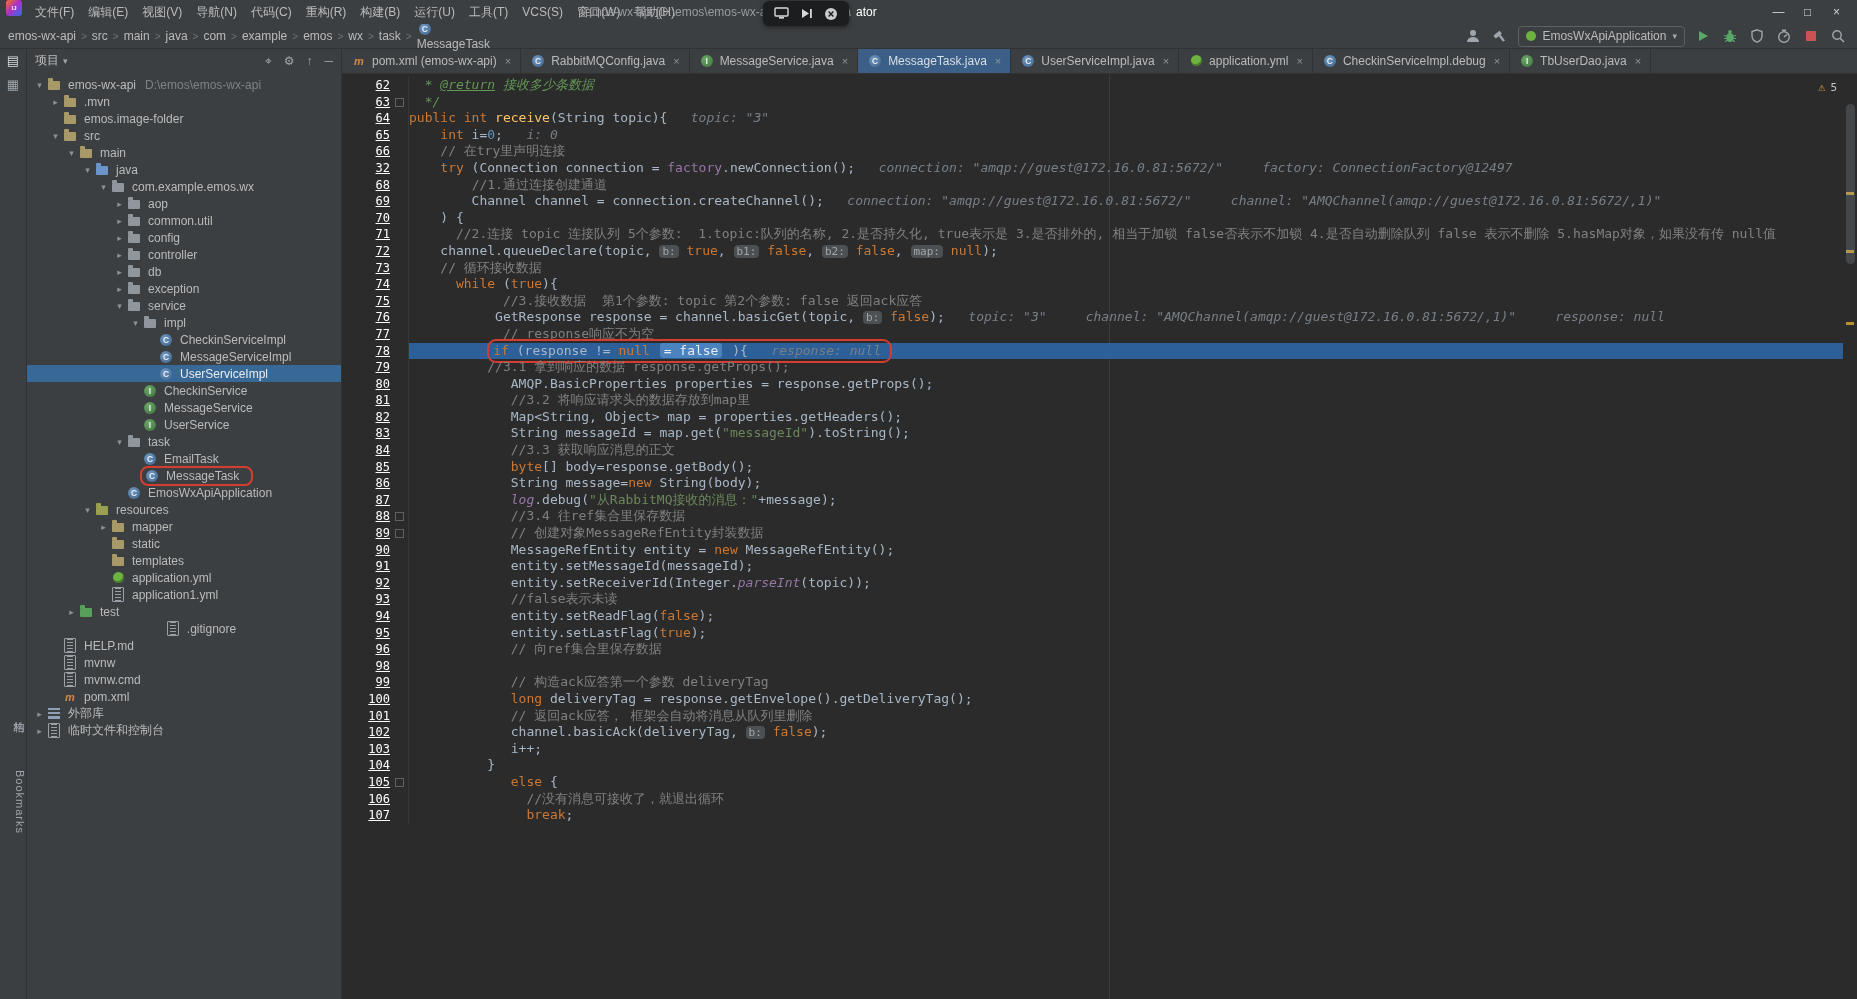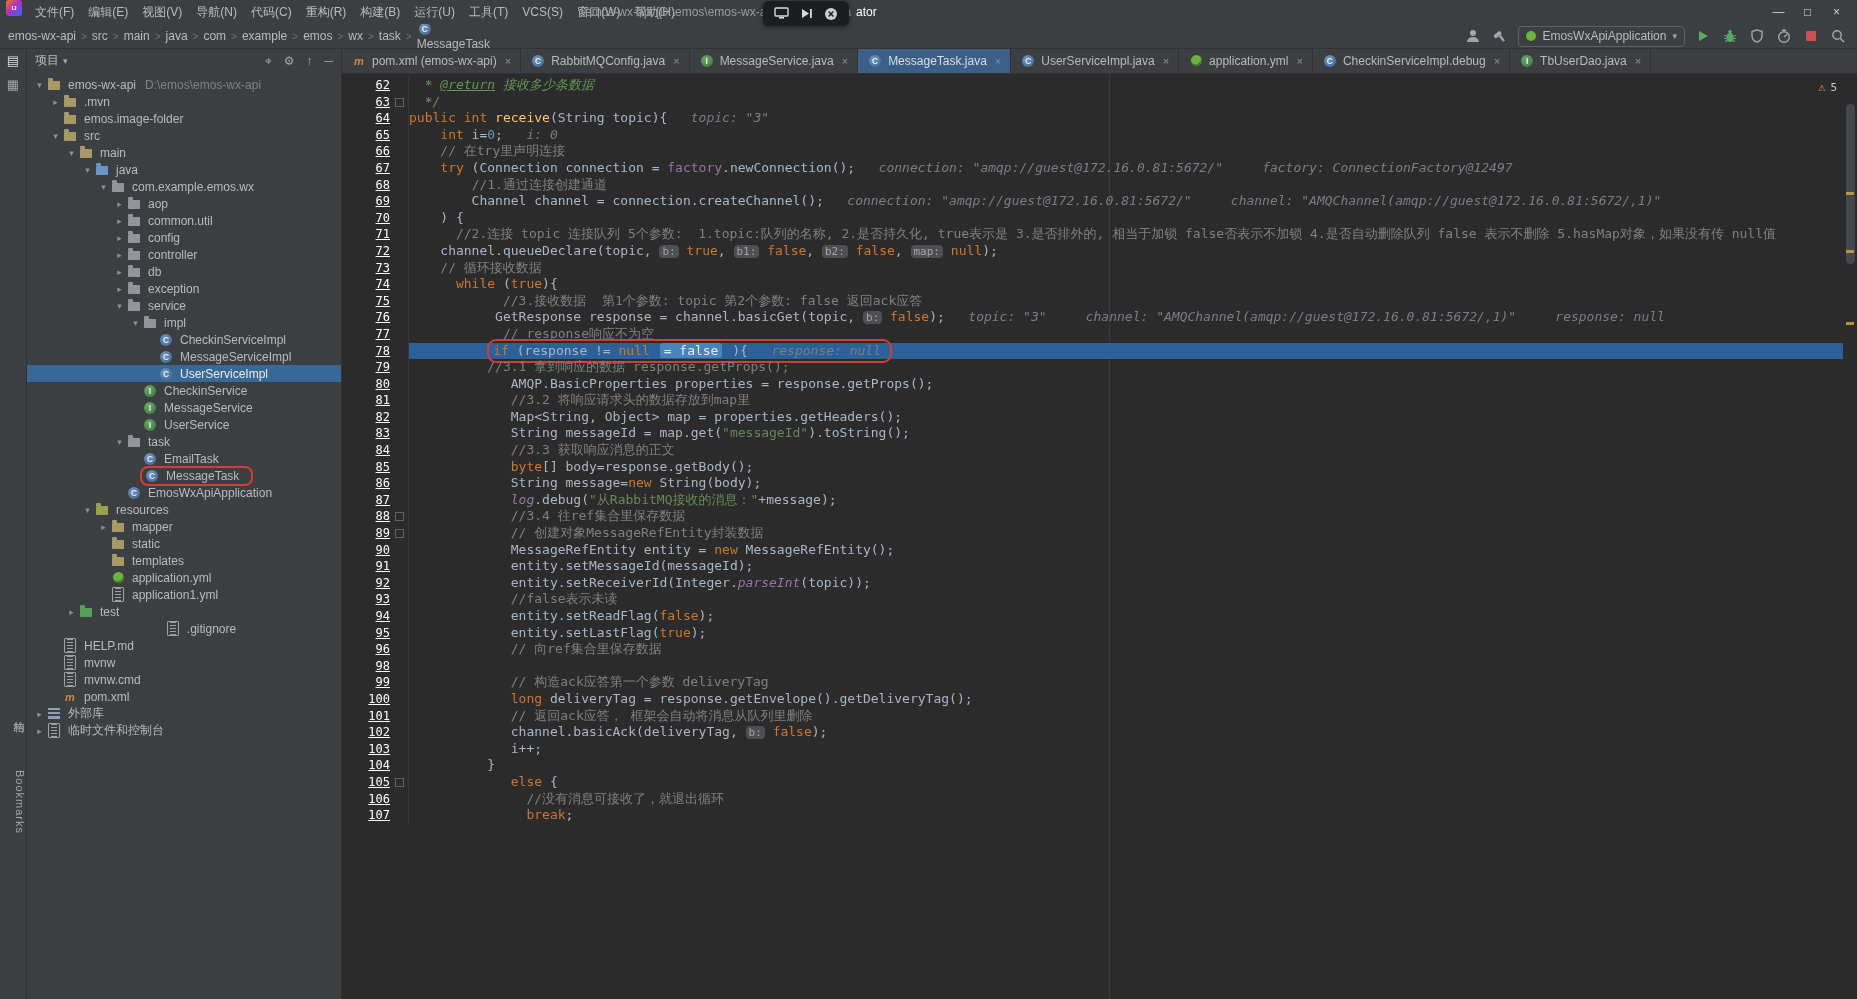--- a/index.html
+++ b/index.html
@@ -620,21 +620,21 @@
             <span class="lc"><span class="sg-d">    </span><span class="sg-k">int</span><span class="sg-d"> i=</span><span class="sg-n">0</span><span class="sg-d">;</span><span class="sg-h">   i: 0</span></span>
           </div>
           <div class="line">
             <span class="gutter">
               <span class="lnum">66</span>
             </span>
             <span class="lc"><span class="sg-d">    </span><span class="sg-c">// 在try里声明连接</span></span>
           </div>
           <div class="line">
             <span class="gutter">
-              <span class="lnum">67</span>
+              <span class="lnum">32</span>
             </span>
             <span class="lc"><span class="sg-d">    </span><span class="sg-k">try</span><span class="sg-d"> (Connection connection = </span><span class="sg-f">factory</span><span class="sg-d">.newConnection();</span><span class="sg-h">   connection: "amqp://guest@172.16.0.81:5672/"     factory: ConnectionFactory@12497</span></span>
           </div>
           <div class="line">
             <span class="gutter">
               <span class="lnum">68</span>
             </span>
             <span class="lc"><span class="sg-d">        </span><span class="sg-c">//1.通过连接创建通道</span></span>
           </div>
           <div class="line">

